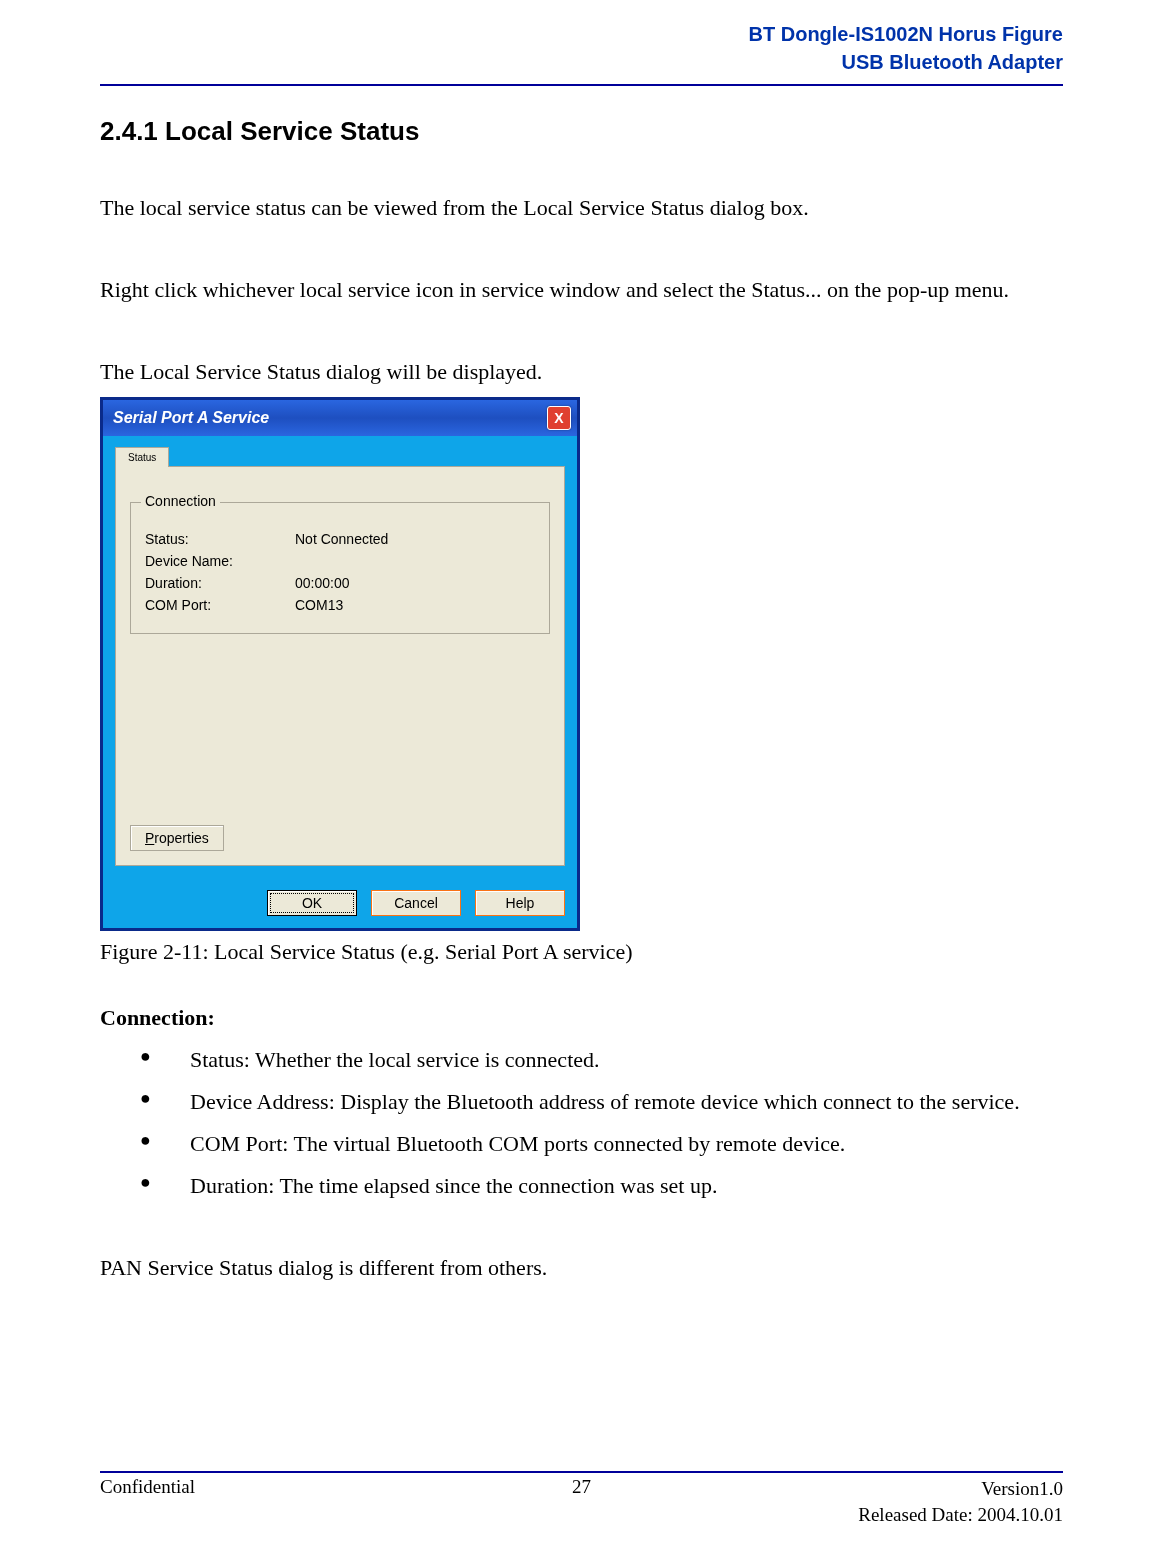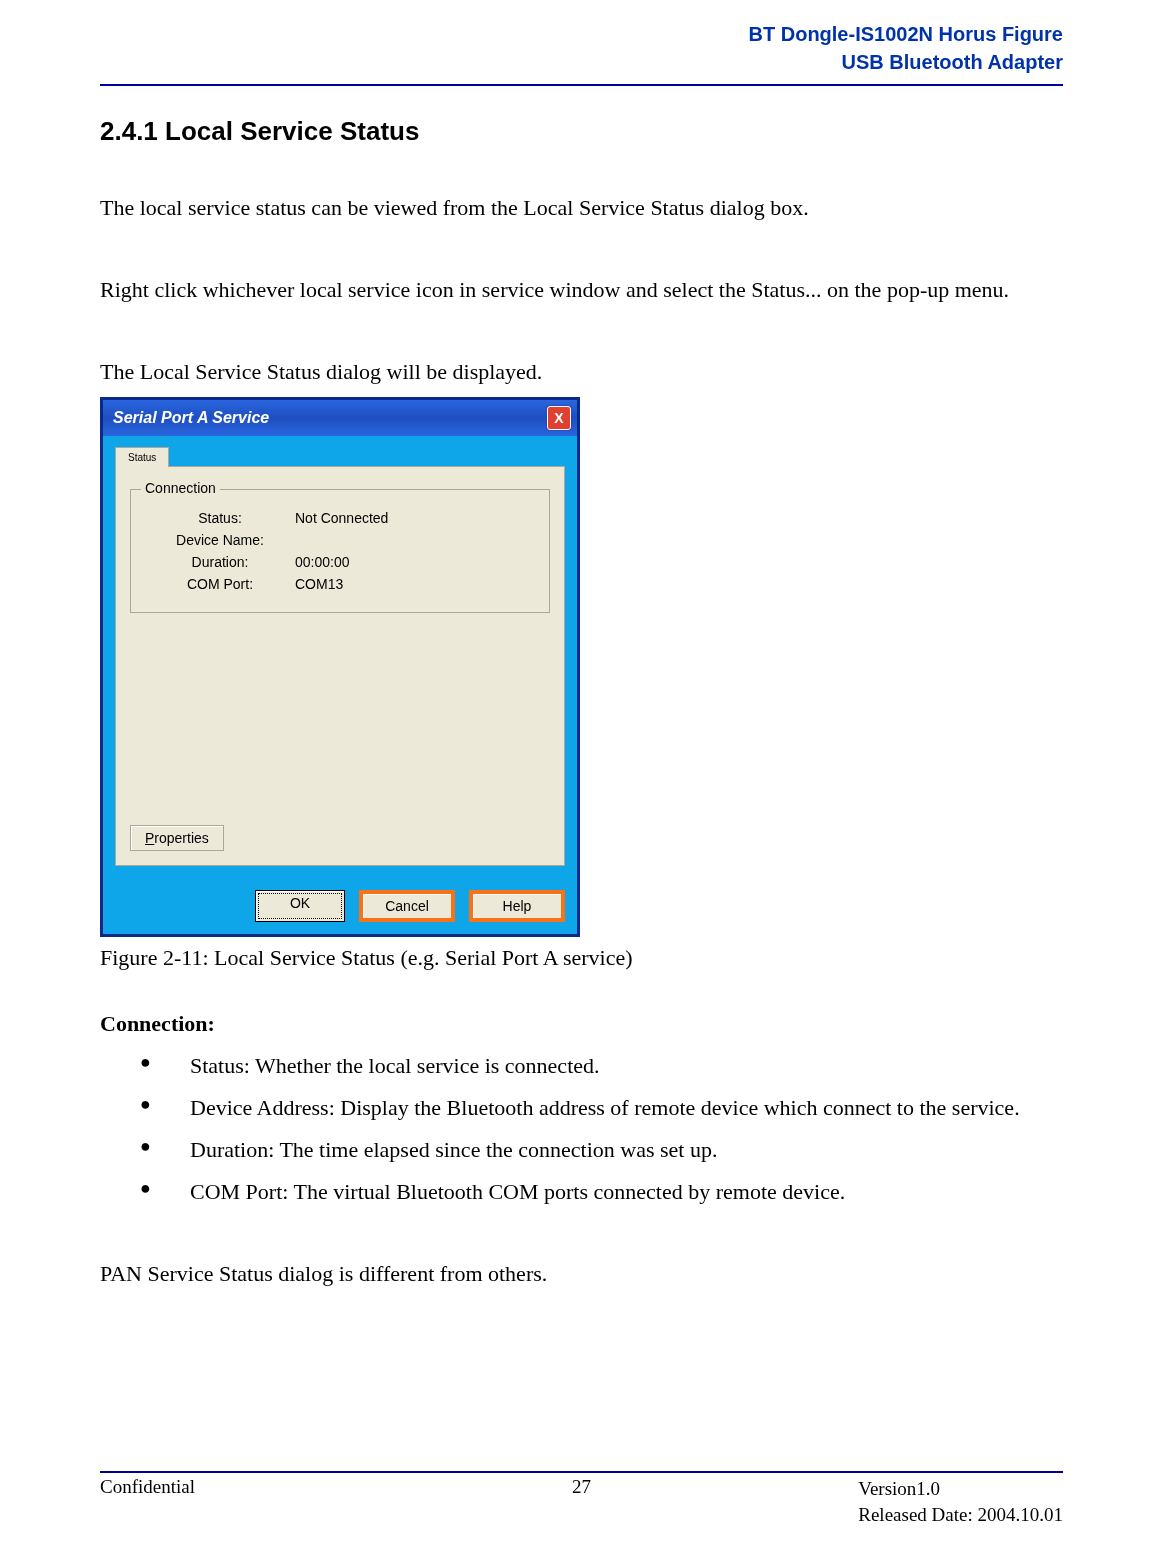--- a/index.html
+++ b/index.html
@@ -124,24 +124,23 @@
   }
   .tab-panel {
     border: 1px solid #aca899;
     background: #ece9d8;
     padding: 14px;
     min-height: 370px;
     position: relative;
   }
   .groupbox {
     border: 1px solid #aca899;
-    padding: 14px 14px 14px 14px;
-    position: relative;
-    margin-top: 8px;
-    text-align: center;
+    padding: 22px 14px 14px 14px;
+    position: relative;
+    margin-top: 21px;
   }
   .groupbox-legend {
     position: absolute;
     top: -10px;
     left: 10px;
     background: #ece9d8;
     padding: 0 4px;
     font-size: 14px;
   }
   .kv-row {
@@ -163,21 +162,21 @@
     box-shadow: 1px 1px 0 #fff inset;
   }
   .props-btn span.u { text-decoration: underline; }
   .dialog-buttons {
     display: flex;
     justify-content: flex-end;
     gap: 14px;
     padding: 12px 12px 12px 12px;
   }
   .dlg-btn {
-    border: 4px solid #f97316;
+    border: 1px solid #f97316;
     background: #ece9d8;
     padding: 4px 0;
     width: 88px;
     text-align: center;
     font-size: 14px;
     box-shadow: 1px 1px 0 #fff inset;
   }
   .dlg-btn.default {
     border: 1px solid #000;
     outline: 1px dotted #000;
@@ -203,21 +202,21 @@
     align-items: flex-start;
     font-size: 19px;
   }
   .footer .center {
     position: absolute;
     left: 0;
     right: 0;
     text-align: center;
   }
   .footer .right {
-    text-align: left;
+    text-align: right;
     line-height: 1.4;
   }
 </style>
 </head>
 <body>
 
 <div class="page">
 
   <div class="header">
     <div>BT Dongle-IS1002N Horus Figure</div>
@@ -283,22 +282,22 @@
       </div>
     </div>
   </div>
 
   <p class="figure-caption">Figure 2-11: Local Service Status (e.g. Serial Port A service)</p>
 
   <div class="bold-label">Connection:</div>
   <ul class="bullets">
     <li>Status: Whether the local service is connected.</li>
     <li>Device Address: Display the Bluetooth address of remote device which connect to the service.</li>
+    <li>COM Port: The virtual Bluetooth COM ports connected by remote device.</li>
     <li>Duration: The time elapsed since the connection was set up.</li>
-    <li>COM Port: The virtual Bluetooth COM ports connected by remote device.</li>
   </ul>
 
   <p class="body-text">PAN Service Status dialog is different from others.</p>
 
   <hr class="footer-rule">
   <div class="footer">
     <div>Confidential</div>
     <div class="center">27</div>
     <div class="right">
       <div>Version1.0</div>

